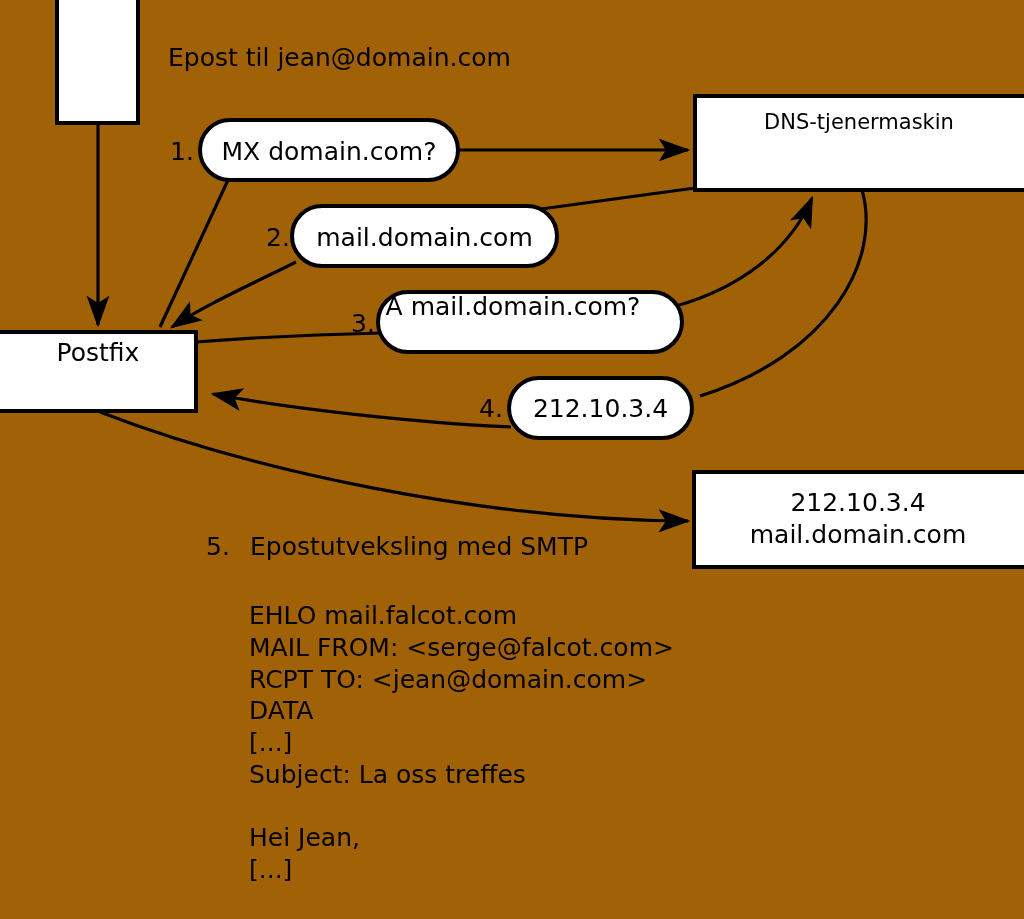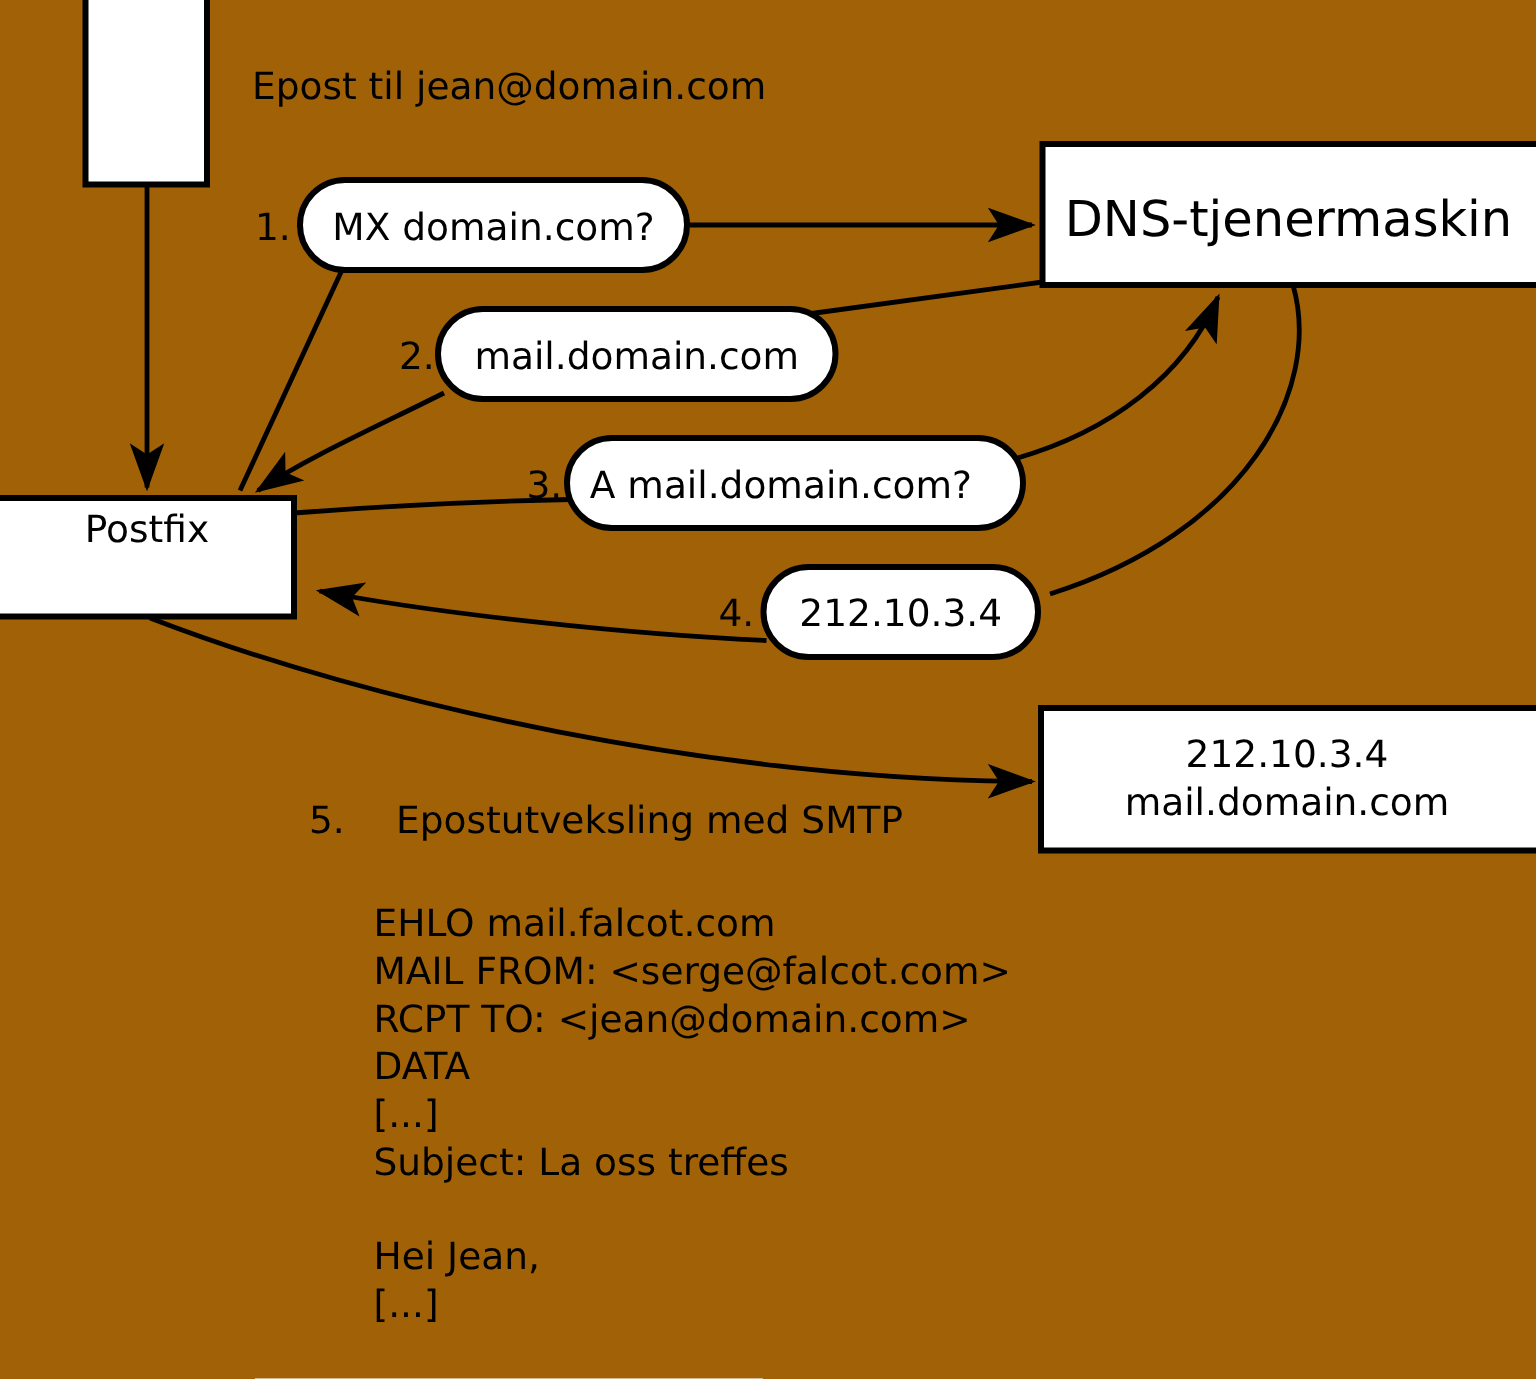--- a/index.html
+++ b/index.html
@@ -36,23 +36,23 @@
   .box-label {
     text-align: center;
   }
   #email-caption {
     left: 168px;
     top: 45px;
     font-size: 25px;
   }
   #dns-label {
     left: 695px;
-    top: 129px;
+    top: 112px;
     width: 328px;
-    font-size: 33px;
+    font-size: 21px;
   }
   #postfix-label {
     left: 0px;
     top: 340px;
     width: 196px;
     font-size: 25px;
   }
   #mailserver-label {
     left: 694px;
     top: 487px;
@@ -67,33 +67,32 @@
   #step-2-num { left: 266px; top: 225px; }
   #step-3-num { left: 351px; top: 311px; }
   #step-4-num { left: 479px; top: 396px; }
 
   .pill-label {
     font-size: 25px;
     text-align: center;
   }
   #pill-1-label { left: 200px; top: 139px; width: 258px; }
   #pill-2-label { left: 292px; top: 225px; width: 265px; }
-  #pill-3-label { left: 378px; top: 311px; width: 270px; text-align: right; }
+  #pill-3-label { left: 378px; top: 294px; width: 270px; }
   #pill-4-label { left: 509px; top: 396px; width: 183px; }
 
   #step-5-num {
     left: 206px;
     top: 534px;
     font-size: 25px;
   }
   #step-5-label {
     left: 250px;
     top: 534px;
     font-size: 25px;
-    margin-left: 14px;
   }
   #smtp-transcript {
     left: 249px;
     top: 600px;
     font-size: 25px;
     line-height: 1.27;
   }
   #smtp-transcript .line {
     display: block;
     min-height: 1em;

